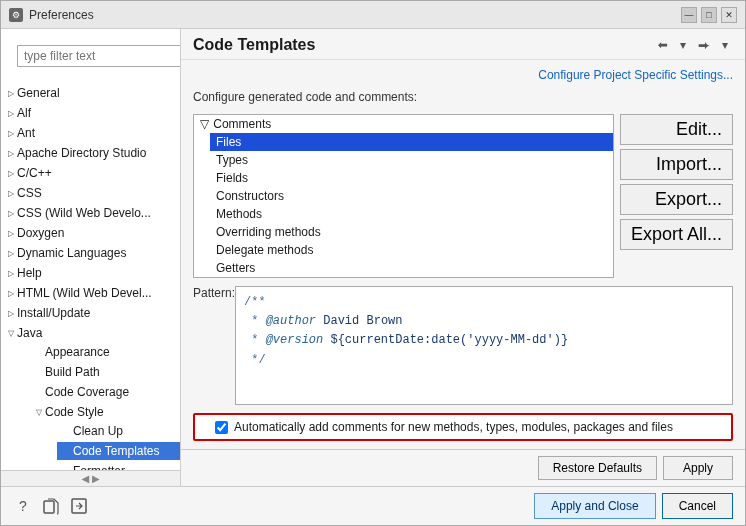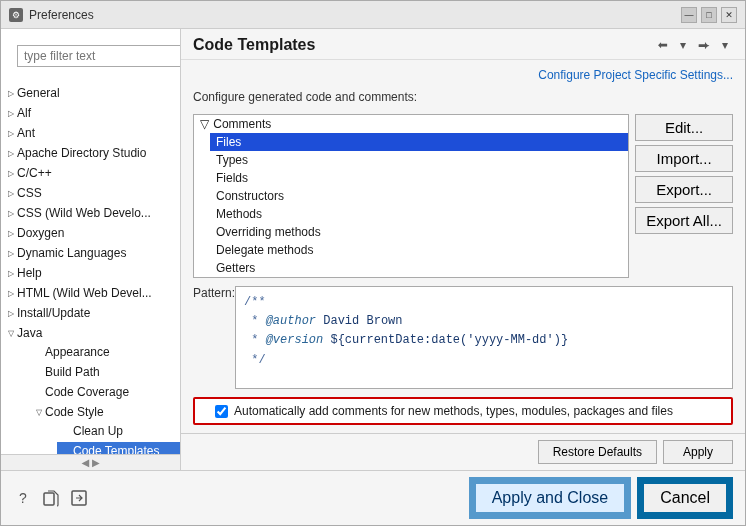--- a/index.html
+++ b/index.html
@@ -213,23 +213,23 @@
     .templates-buttons {
       display: flex;
       flex-direction: column;
       gap: 4px;
     }
     .tmpl-btn {
       padding: 4px 10px;
       border: 1px solid #aaa;
       background: #f0f0f0;
       cursor: pointer;
-      font-size: 15px;
+      font-size: 18px;
       min-width: 80px;
-      text-align: center;
+      text-align: right;
     }
     .pattern-area {
       flex: 1;
       display: flex;
       flex-direction: row;
       min-height: 0;
     }
     .pattern-label {
       font-size: 12px;
       color: #333;
@@ -305,24 +305,24 @@
       cursor: pointer;
       color: #555;
       font-size: 14px;
     }
     .footer-buttons {
       display: flex;
       gap: 6px;
     }
     .footer-btn {
       padding: 5px 16px;
-      border: 7px solid #0369a1;
+      border: 1px solid #0369a1;
       background: #f0f0f0;
       cursor: pointer;
-      font-size: 16px;
+      font-size: 12px;
     }
     .footer-btn.primary {
       background: #ddeeff;
       border-color: #5599cc;
       color: #003366;
     }
     
     .tree-area::-webkit-scrollbar { width: 8px; }
     .tree-area::-webkit-scrollbar-thumb { background: #bbb; }
     .tree-area::-webkit-scrollbar-track { background: #f0f0f0; }

